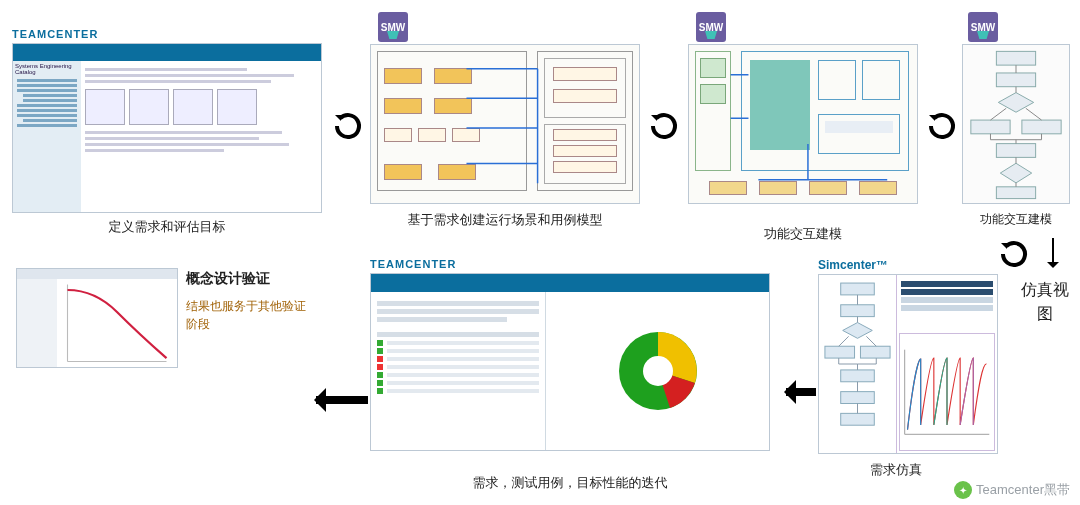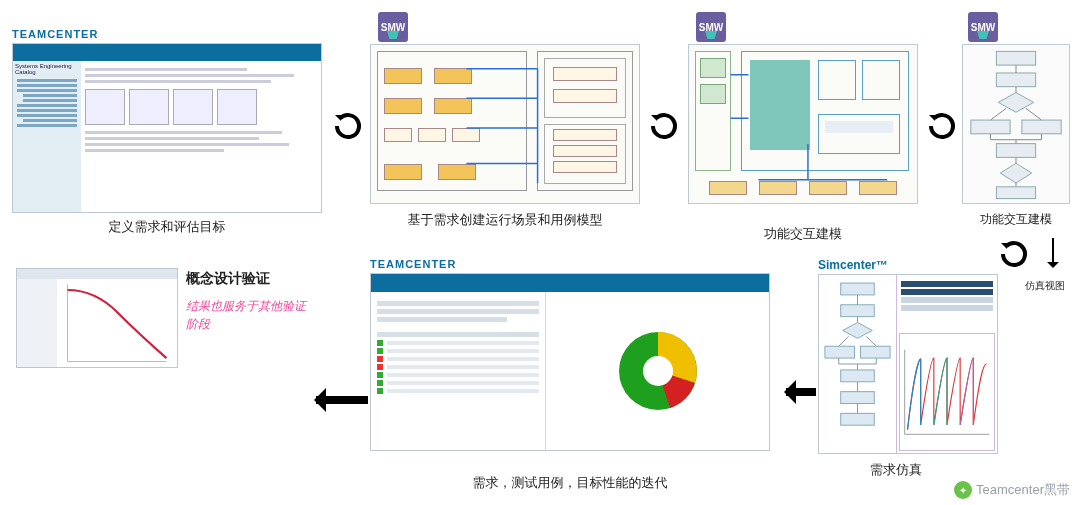--- a/index.html
+++ b/index.html
@@ -7,21 +7,21 @@
   .stage { position: absolute; }
   .app-label { font-size: 11px; font-weight: bold; color: #0b6e9e; letter-spacing: 1px; }
   .smw-badge { width: 30px; height: 30px; background: #6a5da0; border-radius: 3px; color: #fff; font-size: 10px; font-weight: bold; display: flex; align-items: center; justify-content: center; position: relative; }
   .smw-badge::after { content:""; position:absolute; bottom:3px; width:12px; height:8px; background:#3fc1b6; clip-path: polygon(0 0,100% 0,80% 100%,20% 100%); }
   .thumb { background: #f2f5f8; border: 1px solid #bcc8d4; position: relative; overflow: hidden; }
   .thumb .topbar { height: 10%; background: #0b6e9e; }
   .thumb .sidebar { position:absolute; top:10%; left:0; width:22%; bottom:0; background:#e3edf4; }
   .thumb .content { position:absolute; top:10%; left:22%; right:0; bottom:0; background:#fff; }
   .caption { font-size: 13px; color: #222; text-align: center; line-height: 1.5; }
   .caption.bold { font-weight: bold; }
-  .caption.italic { font-style: italic; color:#ec4899; }
+  .caption.italic { color:#a16207; }
   .cycle { width: 32px; height: 32px; }
   .cycle svg { width:100%; height:100%; }
   .arrow-left { height: 8px; background:#000; position:relative; }
   .arrow-left::before { content:""; position:absolute; left:-14px; top:-8px; border:12px solid transparent; border-right-color:#000; }
   .arrow-down { width:2px; background:#000; position:relative; }
   .arrow-down::after { content:""; position:absolute; bottom:-8px; left:-5px; border:6px solid transparent; border-top-color:#000; }
   .sim-title { font-size: 12px; font-weight: bold; color:#0b6e9e; }
   .tree-line { height:3px; background:#7ca7c4; margin:2px 4px; }
   .block { border:1px solid #a88; background:#fff6e5; position:absolute; }
   .wm { position:absolute; right:10px; bottom:6px; font-size:13px; color:#9aa0a6; display:flex; align-items:center; gap:4px; }
@@ -164,21 +164,21 @@
   <div class="caption" style="margin-top:6px; font-size:12px;">功能交互建模</div>
 </div>
 
 <div class="stage cycle" style="left:998px; top:238px;">
   <svg viewBox="0 0 32 32">
       <path d="M5 16a11 11 0 1 0 3-7.5" fill="none" stroke="#000" stroke-width="4"></path>
       <path d="M3 5 L9 5 L9 11 Z" fill="#000"></path>
     </svg>
 </div>
 <div class="stage arrow-down" style="left:1052px; top:238px; height:28px;"></div>
-<div class="stage caption" style="left:1016px; top:278px; width:58px; font-size:10px;">仿真视图</div>
+<div class="stage caption" style="left:1016px; top:278px; width:58px; font-size:16px;">仿真视图</div>
 
 <div class="stage" style="left:818px; top:258px; width:156px;">
   <div class="sim-title">Simcenter™</div>
   <div class="thumb" style="width:180px; height:180px; margin-top:2px; background:#fff; display:flex;">
     <div style="width:78px; height:100%; border-right:1px solid #cbd; position:relative;">
       <svg viewBox="0 0 78 180" style="width:100%;height:100%;">
         <rect x="22" y="8" width="34" height="12" fill="#dce8f2" stroke="#8ab"></rect>
         <rect x="22" y="30" width="34" height="12" fill="#dce8f2" stroke="#8ab"></rect>
         <polygon points="39,48 54,56 39,64 24,56" fill="#dce8f2" stroke="#8ab"></polygon>
         <rect x="6" y="72" width="30" height="12" fill="#dce8f2" stroke="#8ab"></rect>

